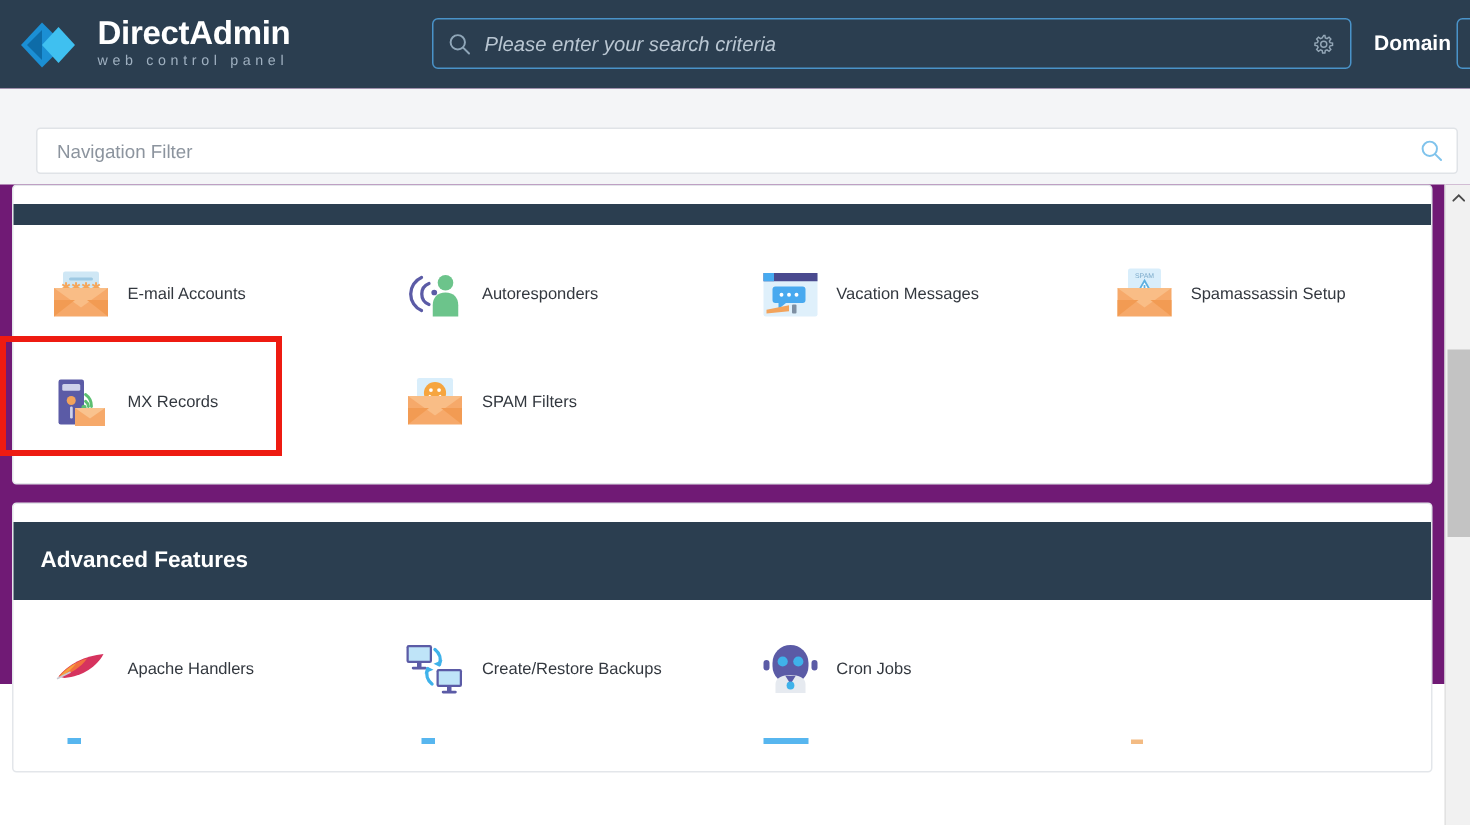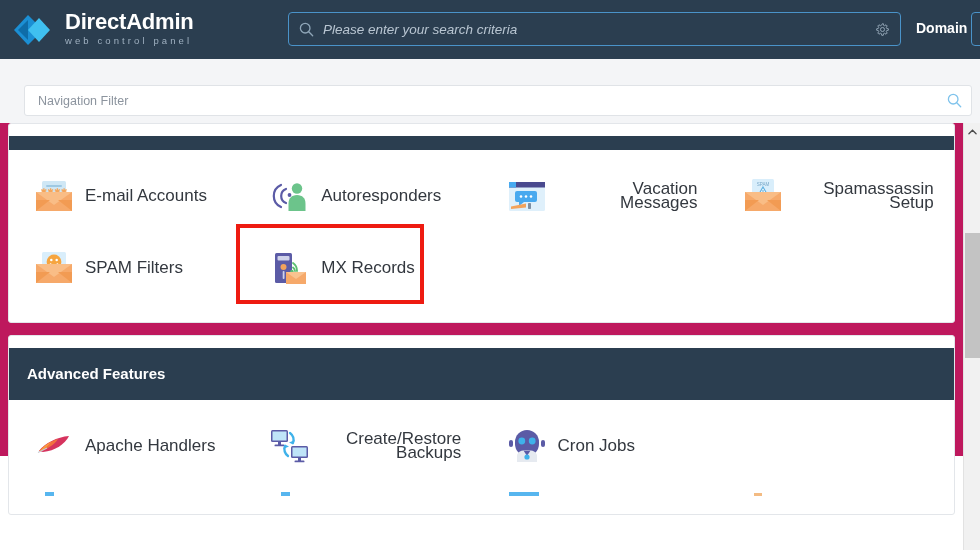--- a/index.html
+++ b/index.html
@@ -2,21 +2,21 @@
 <html><head>
 <meta charset="utf-8">
 <style>
   * { box-sizing: border-box; margin: 0; padding: 0; }
   html, body {
     width: 980px; height: 550px;
     overflow: hidden;
     font-family: "Liberation Sans", sans-serif;
     background: #ffffff;
   }
-  #app { position: relative; width: 980px; height: 456px; background: #be185d; }
+  #app { position: relative; width: 980px; height: 456px; background: #701a75; }
 
   
   .topbar {
     position: absolute; left: 0; top: 0; width: 980px; height: 59px;
     background: #2b3e50;
     display: flex; align-items: center;
   }
   .brand { display: flex; align-items: center; margin-left: 12px; width: 270px; }
   .brand-logo { width: 44px; height: 38px; position: relative; flex: 0 0 auto; }
   .brand-text { margin-left: 9px; }
@@ -97,21 +97,21 @@
     display: flex; align-items: center;
     padding-left: 22px;
     position: relative;
     cursor: pointer;
   }
   .tile-icon {
     width: 46px; height: 46px; flex: 0 0 auto;
     position: relative; margin-right: 8px;
   }
   .tile-label {
-    font-size: 17px; color: #33383f; line-height: 14px;
+    font-size: 11px; color: #33383f; line-height: 14px;
     max-width: 140px;
     text-align: right;
   }
 
   .tile.highlight::after {
     content: "";
     position: absolute;
     left: -9px; top: -8px;
     width: 180px; height: 72px;
     border: 4px solid #ee1b11;
@@ -256,54 +256,54 @@
                 <circle cx="23" cy="21" r="0.7" fill="#5fb0e0"></circle>
                 <path d="M5 19 L41 19 L41 38 L5 38 Z" fill="#f6a96a"></path>
                 <path d="M5 19 L23 32 L41 19 Z" fill="#f9bd86"></path>
                 <path d="M5 38 L19 27 L5 27 Z" fill="#f29b53"></path>
                 <path d="M41 38 L27 27 L41 27 Z" fill="#f29b53"></path>
               </svg>
             </span>
             <span class="tile-label">Spamassassin Setup</span>
           </div>
 
-          <div class="tile">
-            <span class="tile-icon">
-              <svg width="46" height="46" viewBox="0 0 46 46">
-                <rect x="11" y="7" width="24" height="18" rx="1.5" fill="#d9eefb"></rect>
-                <circle cx="23" cy="17" r="7.4" fill="#f6a53f"></circle>
-                <circle cx="20.3" cy="15" r="1.25" fill="#ffffff"></circle>
-                <circle cx="25.7" cy="15" r="1.25" fill="#ffffff"></circle>
-                <path d="M19.5 19 Q23 22.4 26.5 19" fill="none" stroke="#ffffff" stroke-width="1.5" stroke-linecap="round"></path>
-                <path d="M5 19 L41 19 L41 38 L5 38 Z" fill="#f6a96a"></path>
-                <path d="M5 19 L23 32 L41 19 Z" fill="#f9bd86"></path>
-                <path d="M5 38 L19 27 L5 27 Z" fill="#f29b53"></path>
-                <path d="M41 38 L27 27 L41 27 Z" fill="#f29b53"></path>
-              </svg>
-            </span>
-            <span class="tile-label">SPAM Filters</span>
-          </div>
-
           <div class="tile highlight">
             <span class="tile-icon">
               <svg width="46" height="46" viewBox="0 0 46 46">
                 <rect x="8" y="8" width="17" height="30" rx="1.5" fill="#5b5ba6"></rect>
                 <rect x="10.5" y="11" width="12" height="4.5" rx="1" fill="#cfd2ea"></rect>
                 <circle cx="16.5" cy="22" r="3" fill="#f2a35c"></circle>
                 <rect x="15.7" y="26" width="1.8" height="8" rx="0.8" fill="#cfd2ea"></rect>
                 <g fill="none" stroke="#5cbf72" stroke-width="1.9" stroke-linecap="round">
                   <path d="M26 18 A9.5 9.5 0 0 1 30 26"></path>
                   <path d="M26 22.5 A5 5 0 0 1 28 26"></path>
                 </g>
                 <circle cx="25" cy="26.5" r="1.7" fill="#5cbf72"></circle>
                 <rect x="19" y="27" width="20" height="12" fill="#f6a96a"></rect>
                 <path d="M19 27 L29 34 L39 27 Z" fill="#f9c38f"></path>
               </svg>
             </span>
             <span class="tile-label">MX Records</span>
+          </div>
+
+          <div class="tile">
+            <span class="tile-icon">
+              <svg width="46" height="46" viewBox="0 0 46 46">
+                <rect x="11" y="7" width="24" height="18" rx="1.5" fill="#d9eefb"></rect>
+                <circle cx="23" cy="17" r="7.4" fill="#f6a53f"></circle>
+                <circle cx="20.3" cy="15" r="1.25" fill="#ffffff"></circle>
+                <circle cx="25.7" cy="15" r="1.25" fill="#ffffff"></circle>
+                <path d="M19.5 19 Q23 22.4 26.5 19" fill="none" stroke="#ffffff" stroke-width="1.5" stroke-linecap="round"></path>
+                <path d="M5 19 L41 19 L41 38 L5 38 Z" fill="#f6a96a"></path>
+                <path d="M5 19 L23 32 L41 19 Z" fill="#f9bd86"></path>
+                <path d="M5 38 L19 27 L5 27 Z" fill="#f29b53"></path>
+                <path d="M41 38 L27 27 L41 27 Z" fill="#f29b53"></path>
+              </svg>
+            </span>
+            <span class="tile-label">SPAM Filters</span>
           </div>
 
         </div>
       </div>
     </div>
 
     <div class="card">
       <div class="card-header">Advanced Features</div>
       <div class="card-body">
         <div class="grid">

